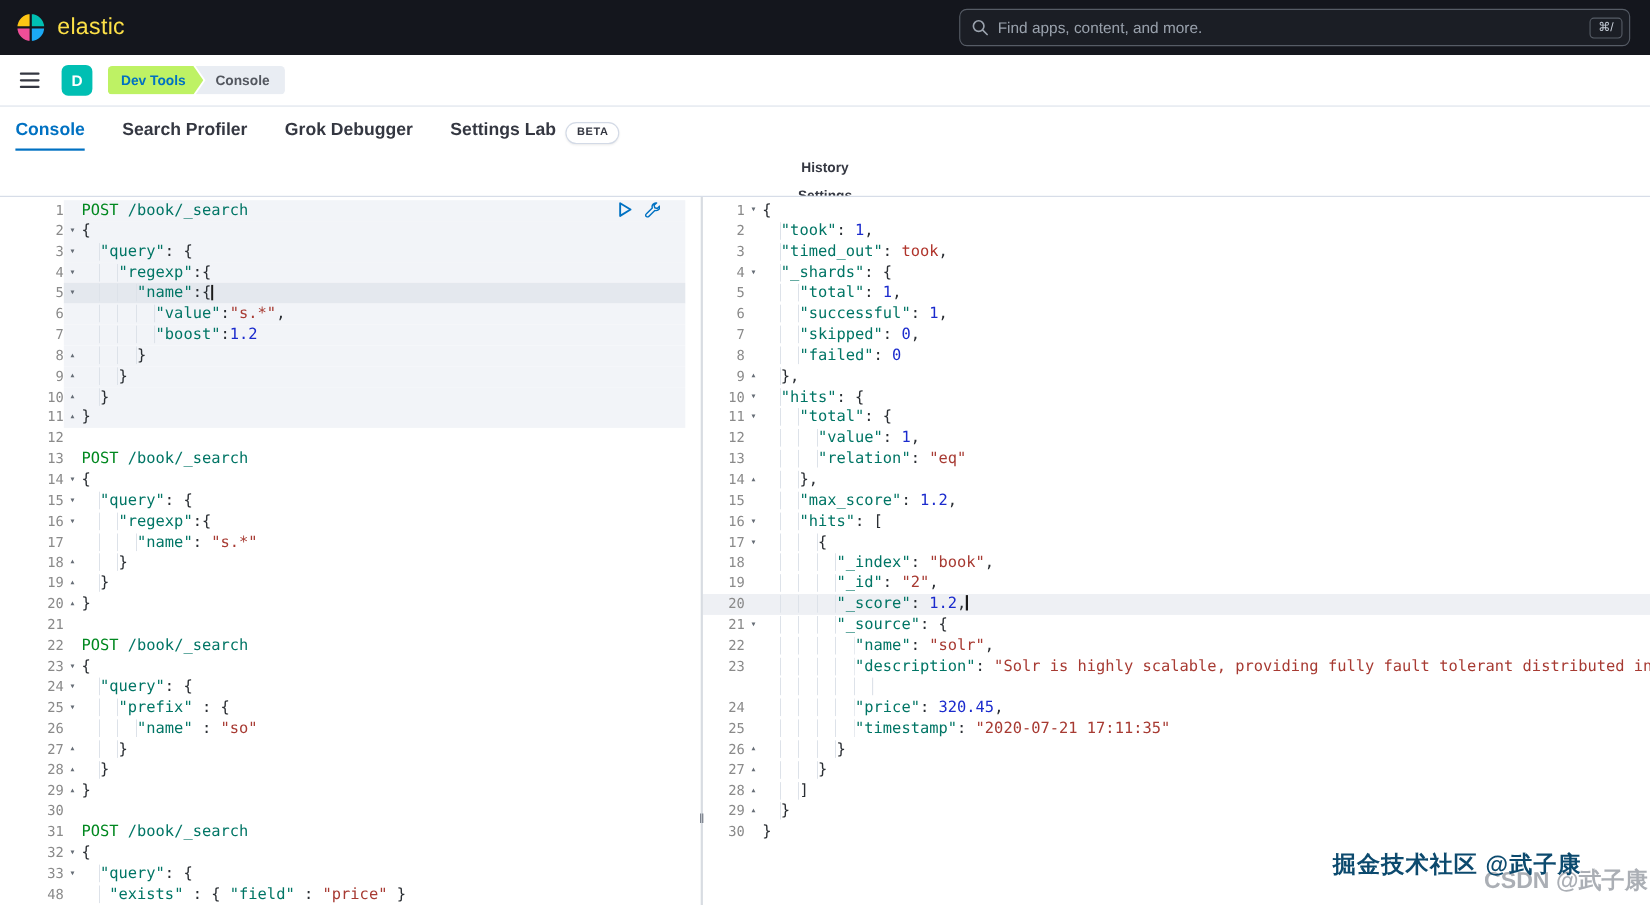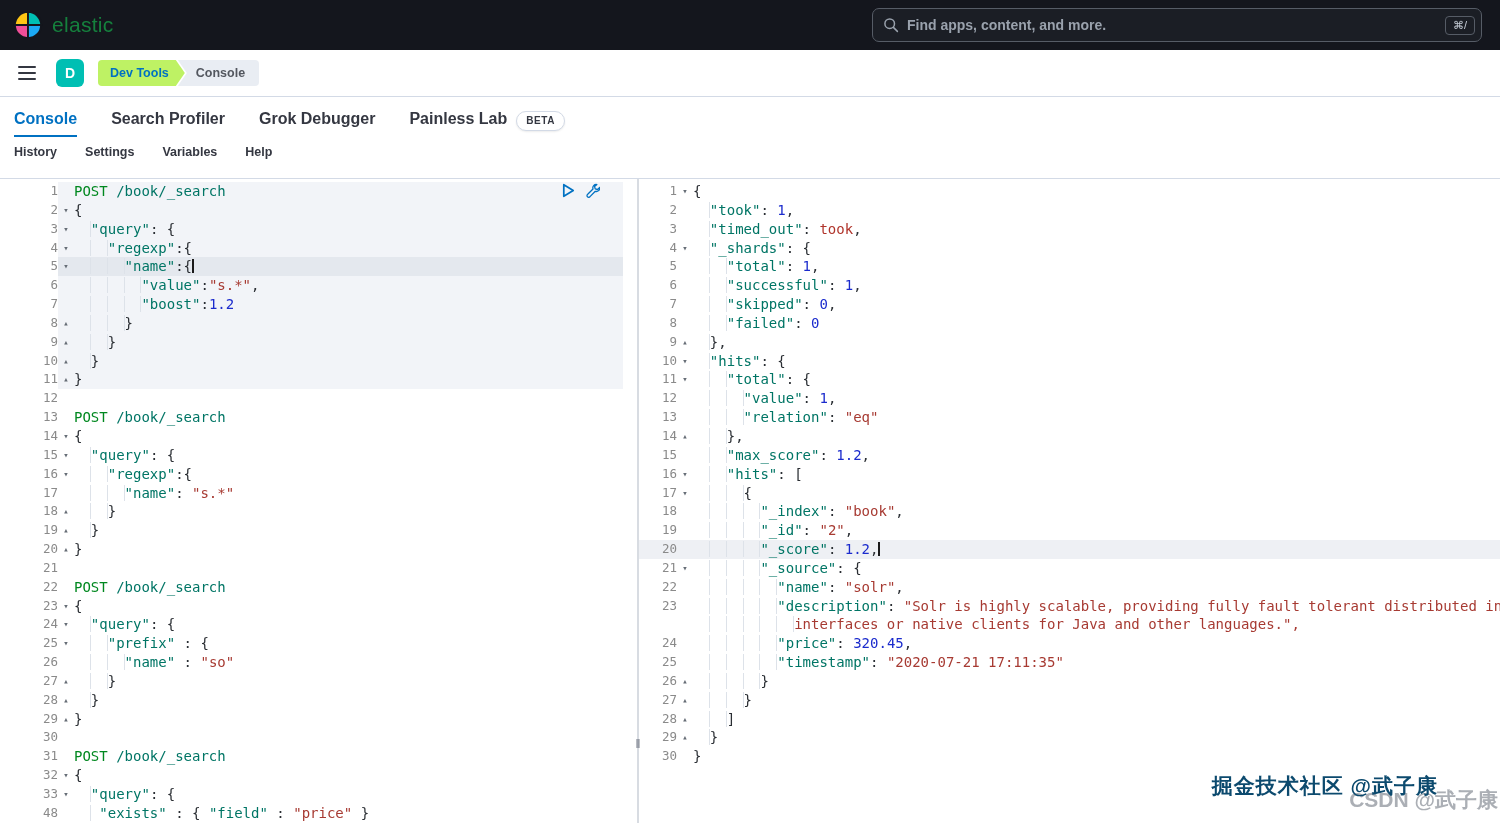--- a/index.html
+++ b/index.html
@@ -7,28 +7,28 @@
     width:1500px;height:823px;overflow:hidden;position:relative;
     background:#fff;font-family:"Liberation Sans",sans-serif;
     -webkit-font-smoothing:antialiased;
   }
   
   .topbar{
     height:50px;background:var(--topbar_bg,#14161d);display:flex;align-items:center;
     padding:0 18px 0 12px;box-sizing:border-box;
   }
   .logo{width:32px;height:32px;display:inline-flex;align-items:center;justify-content:center;}
-  .brand{color:#15803d;font-size:21px;margin-left:8px;letter-spacing:.3px;}
+  .brand{color:#fde047;font-size:21px;margin-left:8px;letter-spacing:.3px;}
   .search{
     margin-left:auto;width:610px;height:34px;box-sizing:border-box;
     background:#1b1e25;border:1px solid #565c66;border-radius:7px;
     display:flex;align-items:center;padding:0 6px 0 10px;
   }
   .sicon{display:inline-flex;margin-right:8px;}
-  .sph{color:#9aa2ad;font-size:14px;flex:1;font-weight:bold;}
+  .sph{color:#9aa2ad;font-size:14px;flex:1;}
   .skey{
     border:1px solid #565c66;border-radius:4px;color:#c5ccd6;font-size:11px;
     padding:3px 7px;line-height:1;
   }
   
   .navbar{
     height:47px;display:flex;align-items:center;padding:0 14px;box-sizing:border-box;
     background:#fff;border-bottom:1px solid #d3dae6;
   }
   .burger{display:inline-flex;flex-direction:column;gap:4px;cursor:pointer;padding:4px;}
@@ -57,21 +57,21 @@
   }
   .tab{font-size:16px;font-weight:700;color:#343741;padding-bottom:7px;cursor:pointer;}
   .tab.active{color:var(--accent,#0071c2);border-bottom:2px solid var(--accent,#0071c2);}
   .tab-with-badge{display:flex;align-items:flex-start;gap:9px;}
   .beta{
     font-size:10px;font-weight:700;letter-spacing:.6px;color:#343741;background:#fff;
     border:1px solid #d3dae6;border-radius:11px;padding:4px 9px;line-height:1;
     box-shadow:0 1px 2px rgba(0,0,0,.08);margin-top:1px;
   }
   
-  .menubar{height:33px;display:flex;gap:28px;padding:0 14px;box-sizing:border-box;background:#fff;}
+  .menubar{height:33px;display:flex;align-items:center;gap:12px;padding:0 14px;box-sizing:border-box;background:#fff;flex-direction:column;}
   .mitem{font-size:12.5px;font-weight:700;color:#343741;cursor:pointer;}
   
   .editor{
     position:absolute;left:0;right:0;top:178px;bottom:0;display:flex;
     border-top:1px solid #d3dae6;background:#fff;overflow:hidden;
   }
   .pane{padding-top:3px;box-sizing:border-box;overflow:hidden;position:relative;}
   .pane-left{width:637px;flex:none;}
   .pane-right{flex:1;}
   .divider{width:2px;background:#d8dce2;position:relative;flex:none;}
@@ -143,21 +143,21 @@
     <span class="crumb c1">Dev Tools</span>
     <span class="crumb c2">Console</span>
   </nav>
 </div>
 
 <div class="tabsbar">
   <span class="tab active">Console</span>
   <span class="tab">Search Profiler</span>
   <span class="tab">Grok Debugger</span>
   <span class="tab-with-badge">
-    <span class="tab">Painless Lab</span>
+    <span class="tab">Settings Lab</span>
     <span class="beta">BETA</span>
   </span>
 </div>
 
 <div class="menubar">
   <span class="mitem">History</span>
   <span class="mitem">Settings</span>
   <span class="mitem">Variables</span>
   <span class="mitem">Help</span>
 </div>
@@ -577,21 +577,21 @@
         <span class="ln">23</span>
         <span class="gutter-body">
           <span class="fold"></span>
           <span class="code"><span class="ind">          </span><span class="tk-k">"description"</span>: <span class="tk-s">"Solr is highly scalable, providing fully fault tolerant distributed indexing, search and analytics. It exposes standards-based open </span></span>
         </span>
       </div>
       <div class="row">
         <span class="ln"></span>
         <span class="gutter-body">
           <span class="fold"></span>
-          <span class="code"><span class="ind">            </span><span class="tk-s">interfaces or native clients for Java and other languages.",</span></span>
+          <span class="code"><span class="ind">            </span></span>
         </span>
       </div>
       <div class="row">
         <span class="ln">24</span>
         <span class="gutter-body">
           <span class="fold"></span>
           <span class="code"><span class="ind">          </span><span class="tk-k">"price"</span>: <span class="tk-n">320.45</span>,</span>
         </span>
       </div>
       <div class="row">

